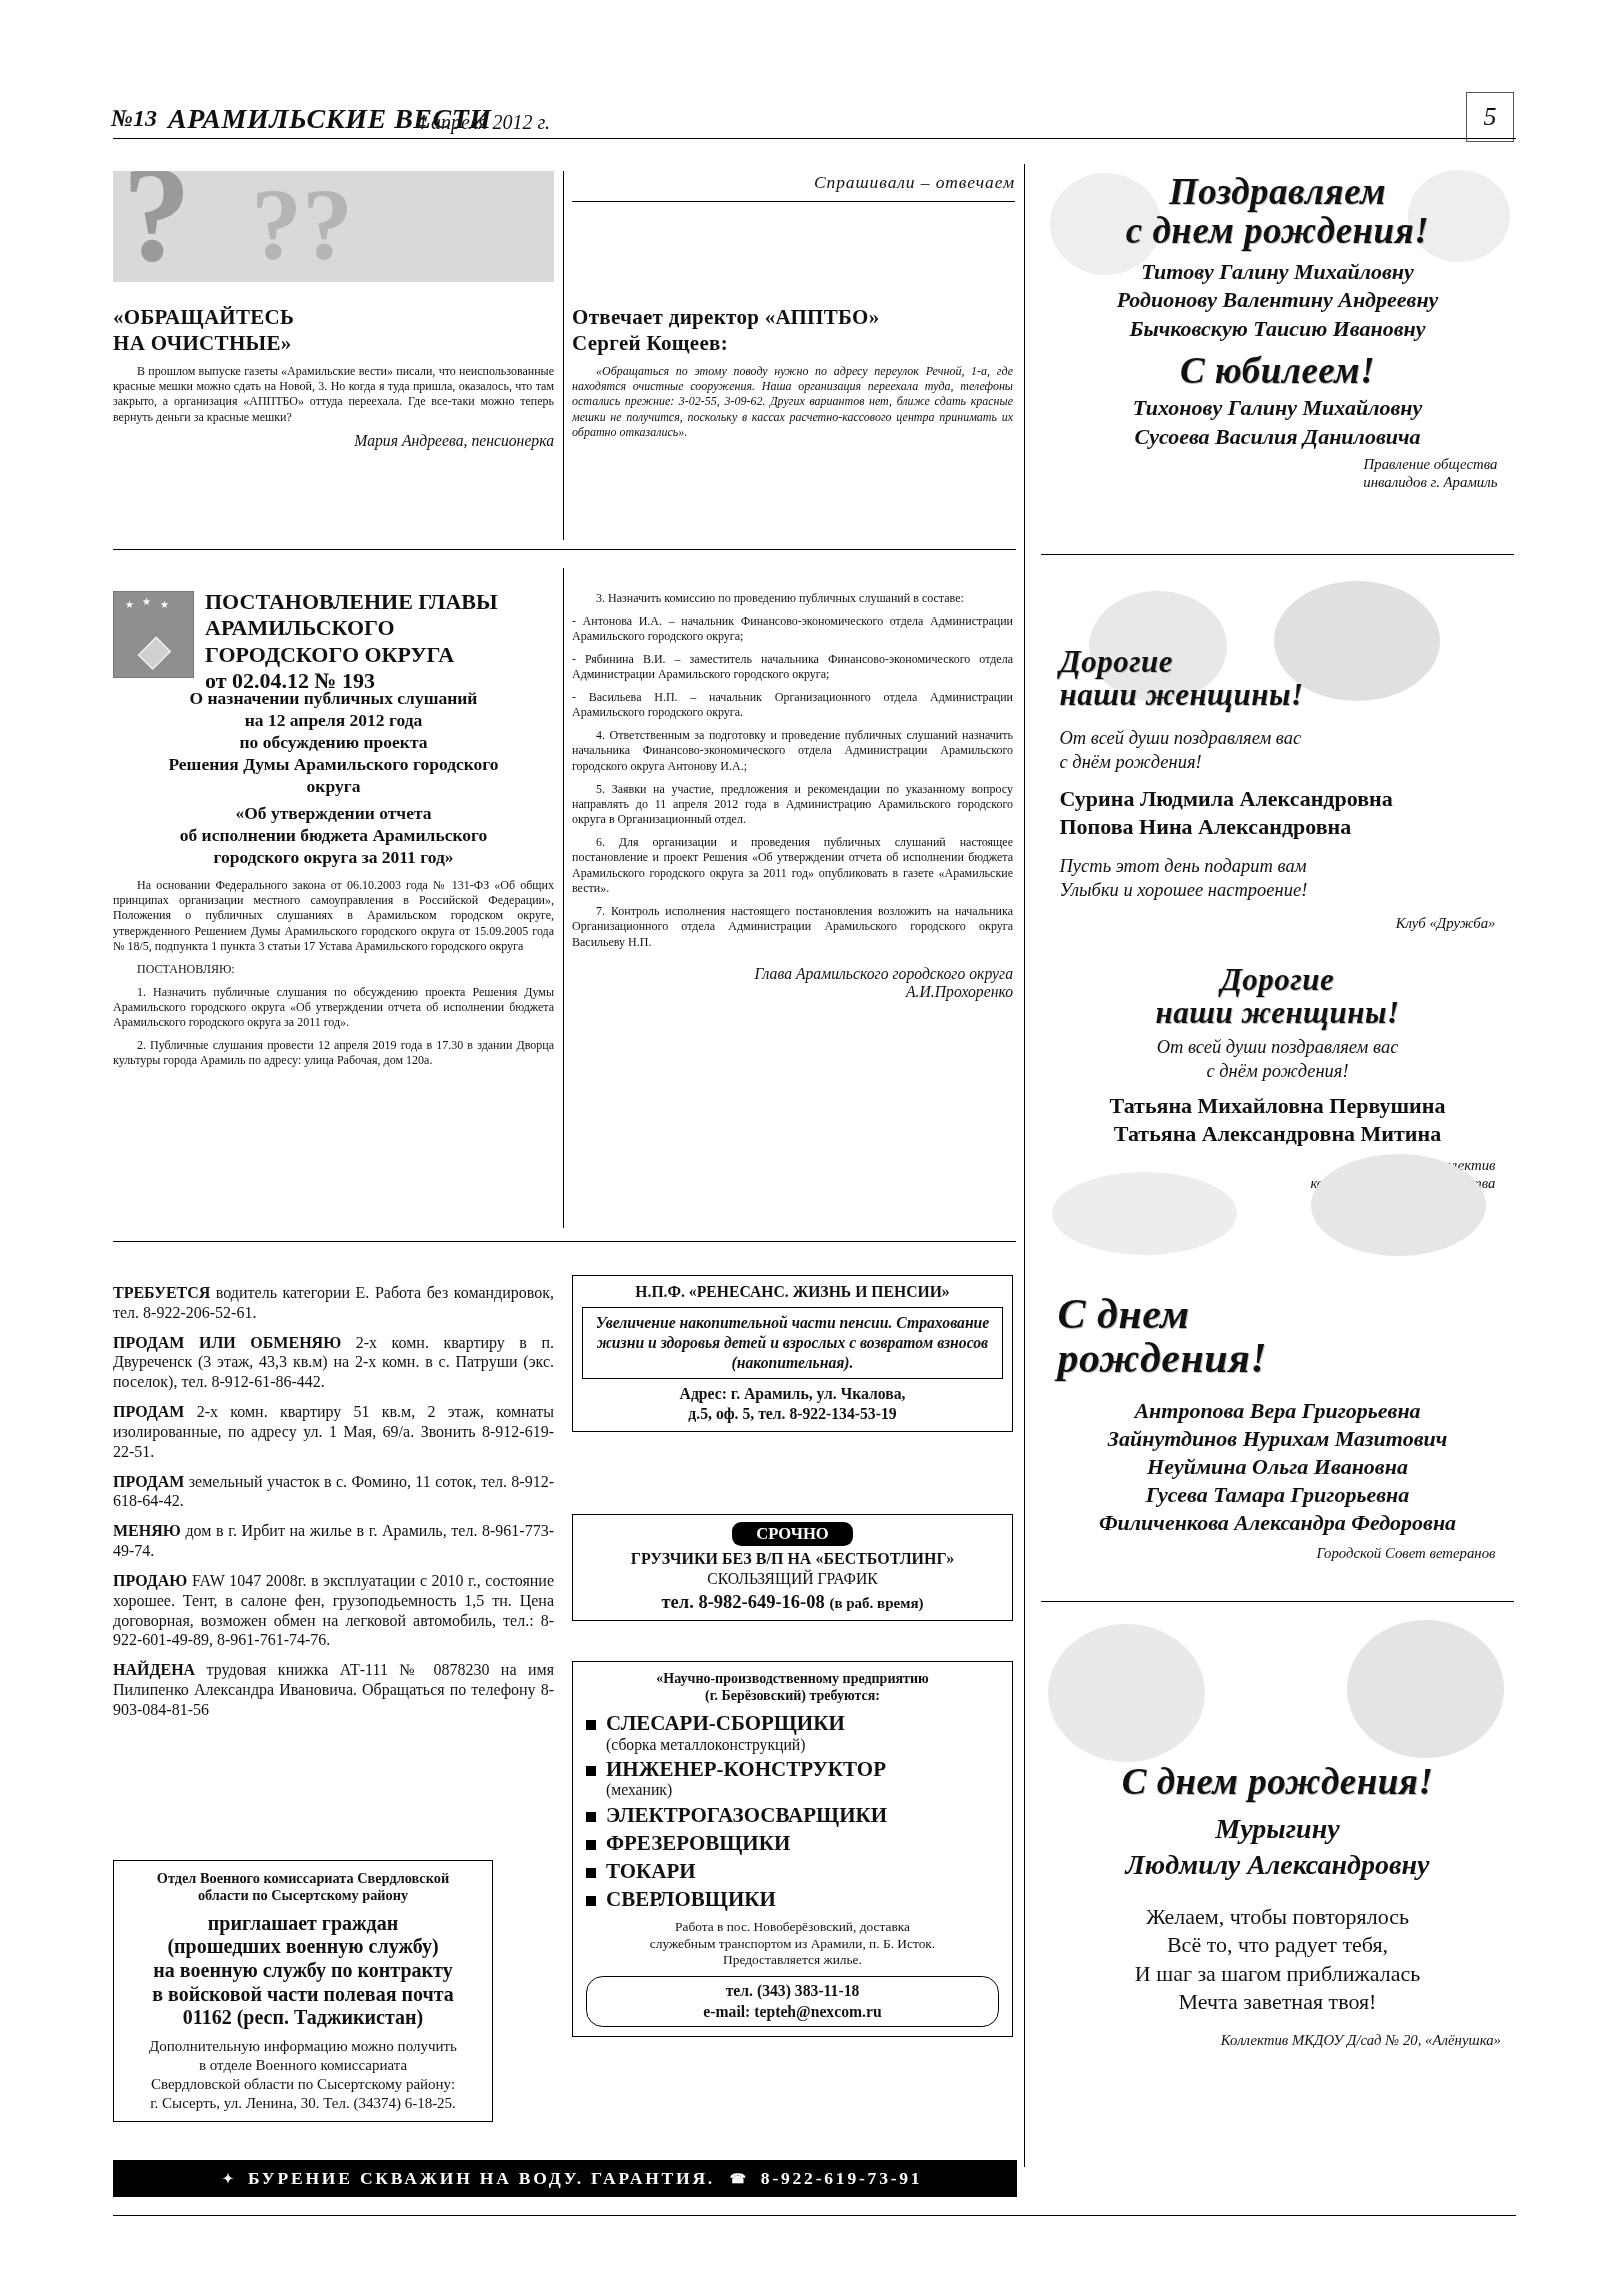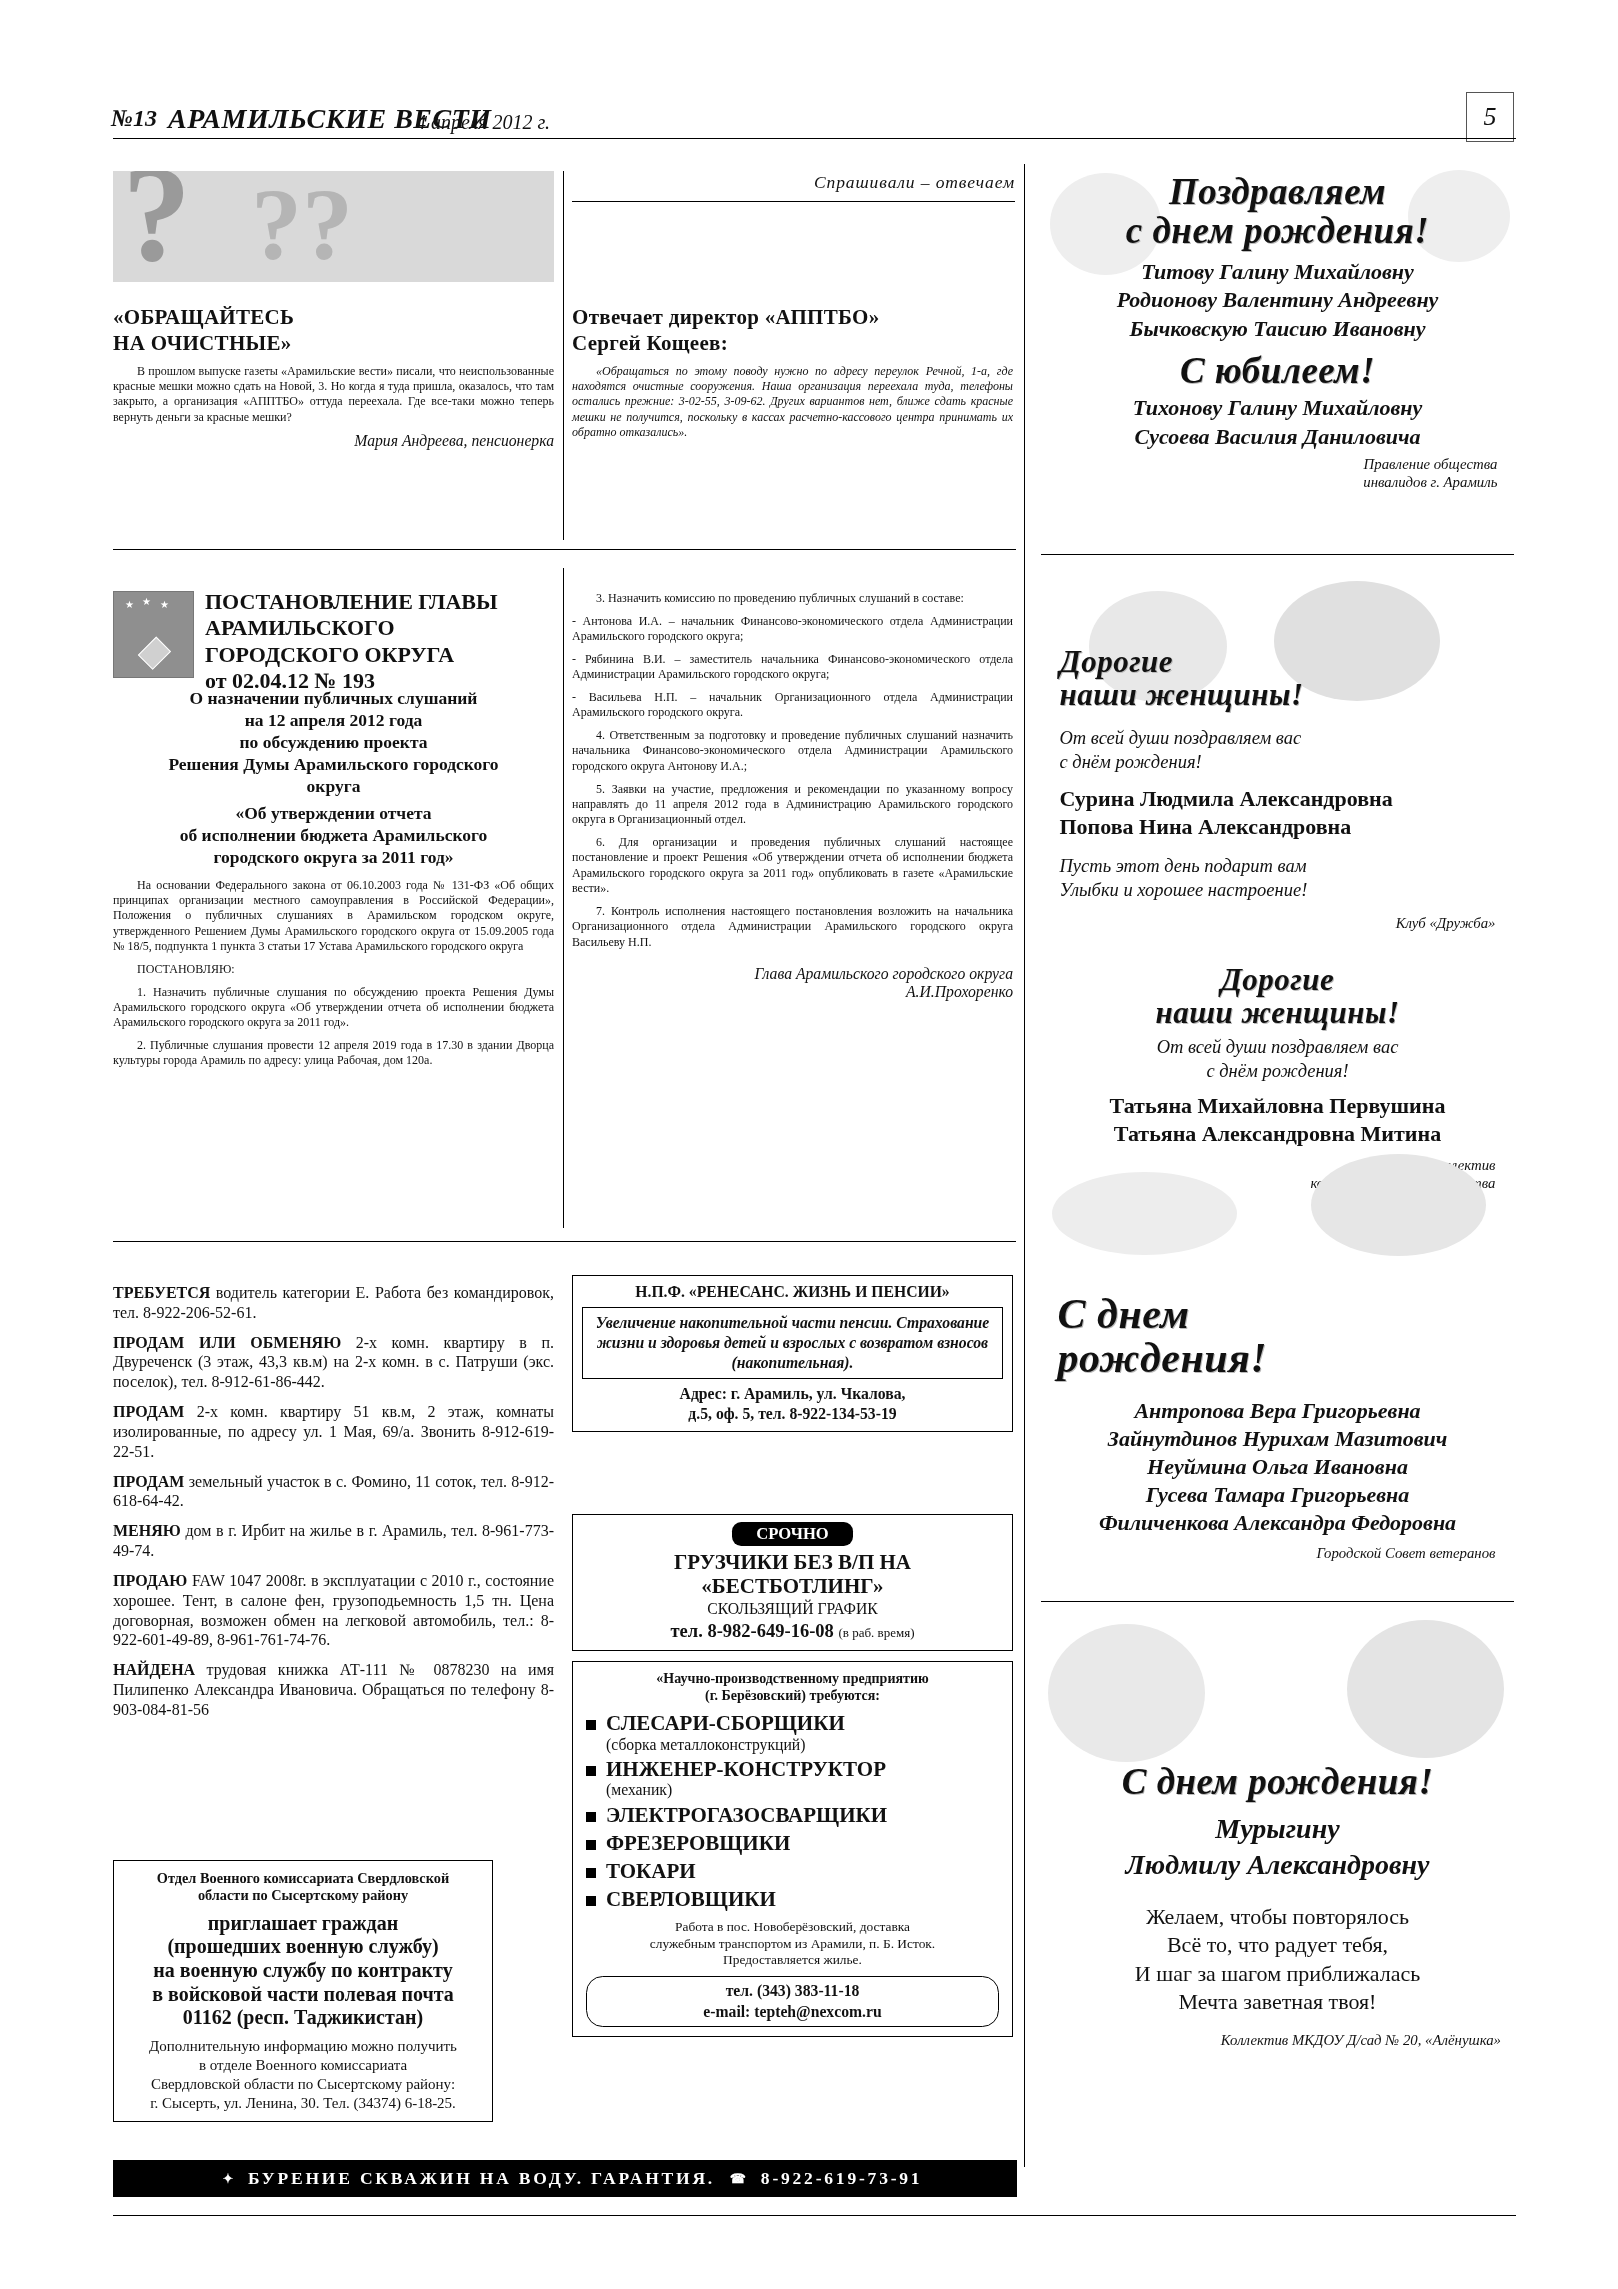--- a/index.html
+++ b/index.html
@@ -136,24 +136,24 @@
   .renesans-inner{
     border:0.9px solid #000;padding:5.5px 7.4px;font-style:italic;font-weight:bold;
     font-size:15.7px;line-height:1.25;text-align:center;margin-bottom:5.5px;
   }
   .renesans-addr{font-weight:bold;font-size:15.7px;line-height:1.25;}
 
   .srochno{
     background:#000;color:#fff;font-weight:bold;font-size:16.6px;
     display:inline-block;padding:1.8px 24px;border-radius:9.2px;margin-bottom:3.7px;
   }
-  .gruz-title{font-weight:bold;font-size:21px;line-height:1.15;}
+  .gruz-title{font-weight:bold;font-size:16px;line-height:1.15;}
   .gruz-sub{font-size:15.7px;margin:1.8px 0 3.7px;}
   .gruz-tel{font-weight:bold;font-size:18.5px;}
-  .gruz-tel small{font-weight:normal;font-size:13px;}
+  .gruz-tel small{font-weight:bold;font-size:15px;}
 
   .np-head{font-weight:bold;font-size:14px;line-height:1.2;text-align:center;margin-bottom:7.4px;}
   .np-list{text-align:left;font-weight:bold;font-size:21px;line-height:1.12;}
   .np-list li{margin-bottom:4.6px;list-style:none;position:relative;padding-left:20px;}
   .np-list li:before{content:"";position:absolute;left:0;top:8.3px;width:10px;height:10px;background:#000;}
   .np-list .sub{font-weight:normal;font-size:15.7px;display:block;padding-left:0;}
   .np-foot{font-size:13.4px;line-height:1.25;text-align:center;margin-top:7.4px;}
   .np-contact{
     margin-top:7.4px;border:1.8px solid #000;border-radius:16.6px;padding:3.7px 7.4px;
     font-weight:bold;font-size:15.7px;line-height:1.3;background:#fff;

